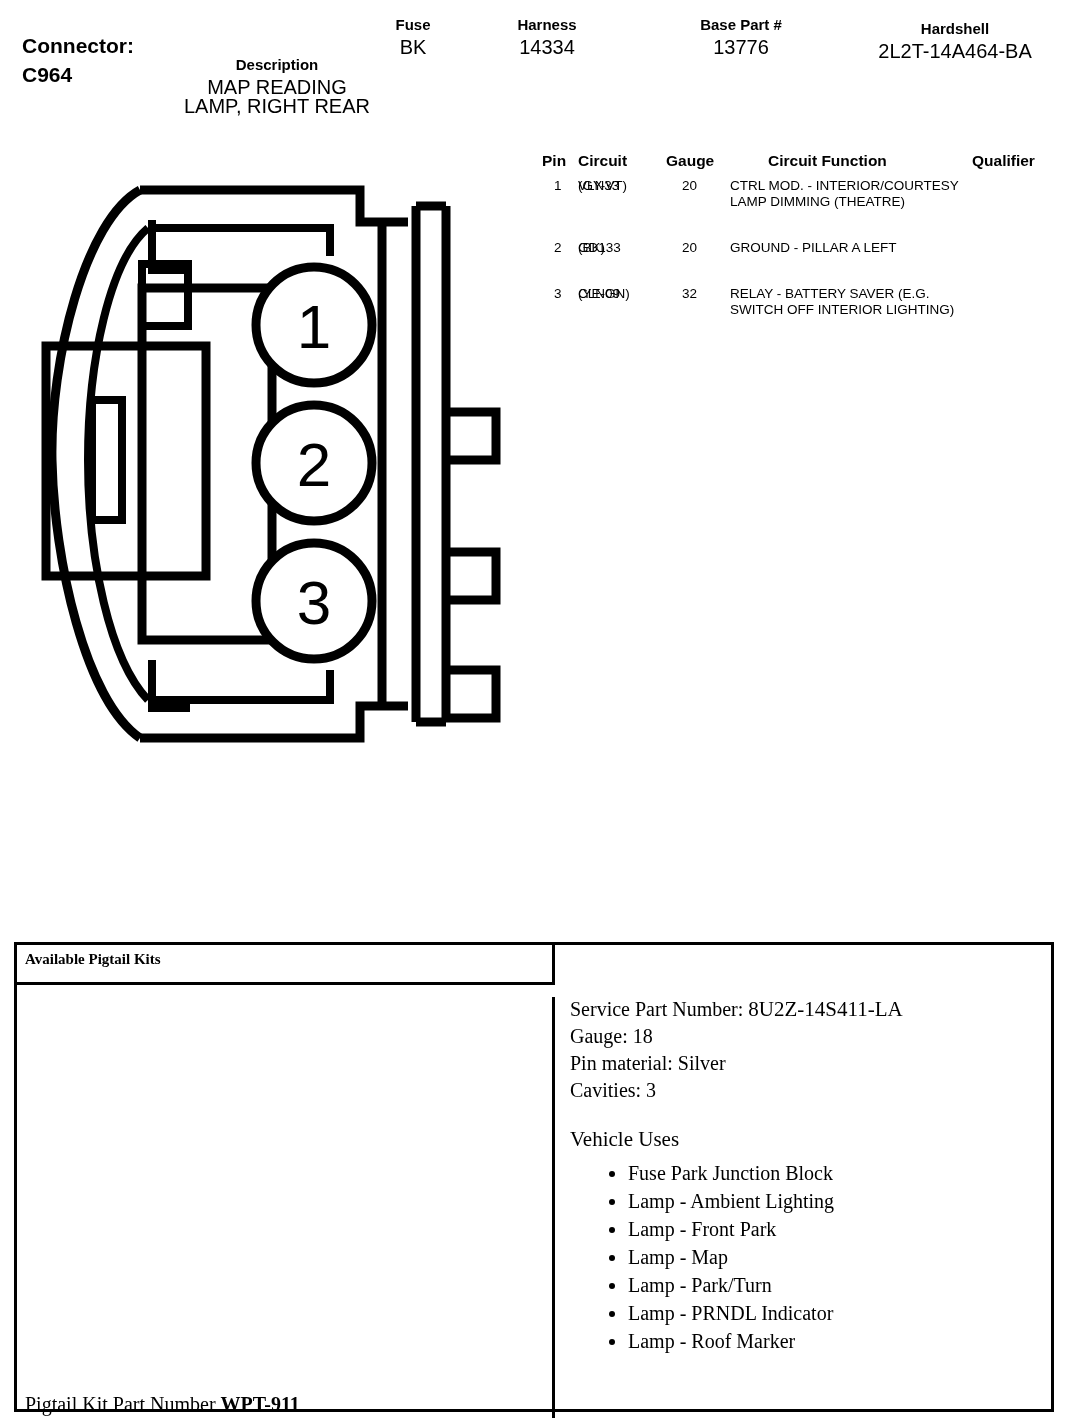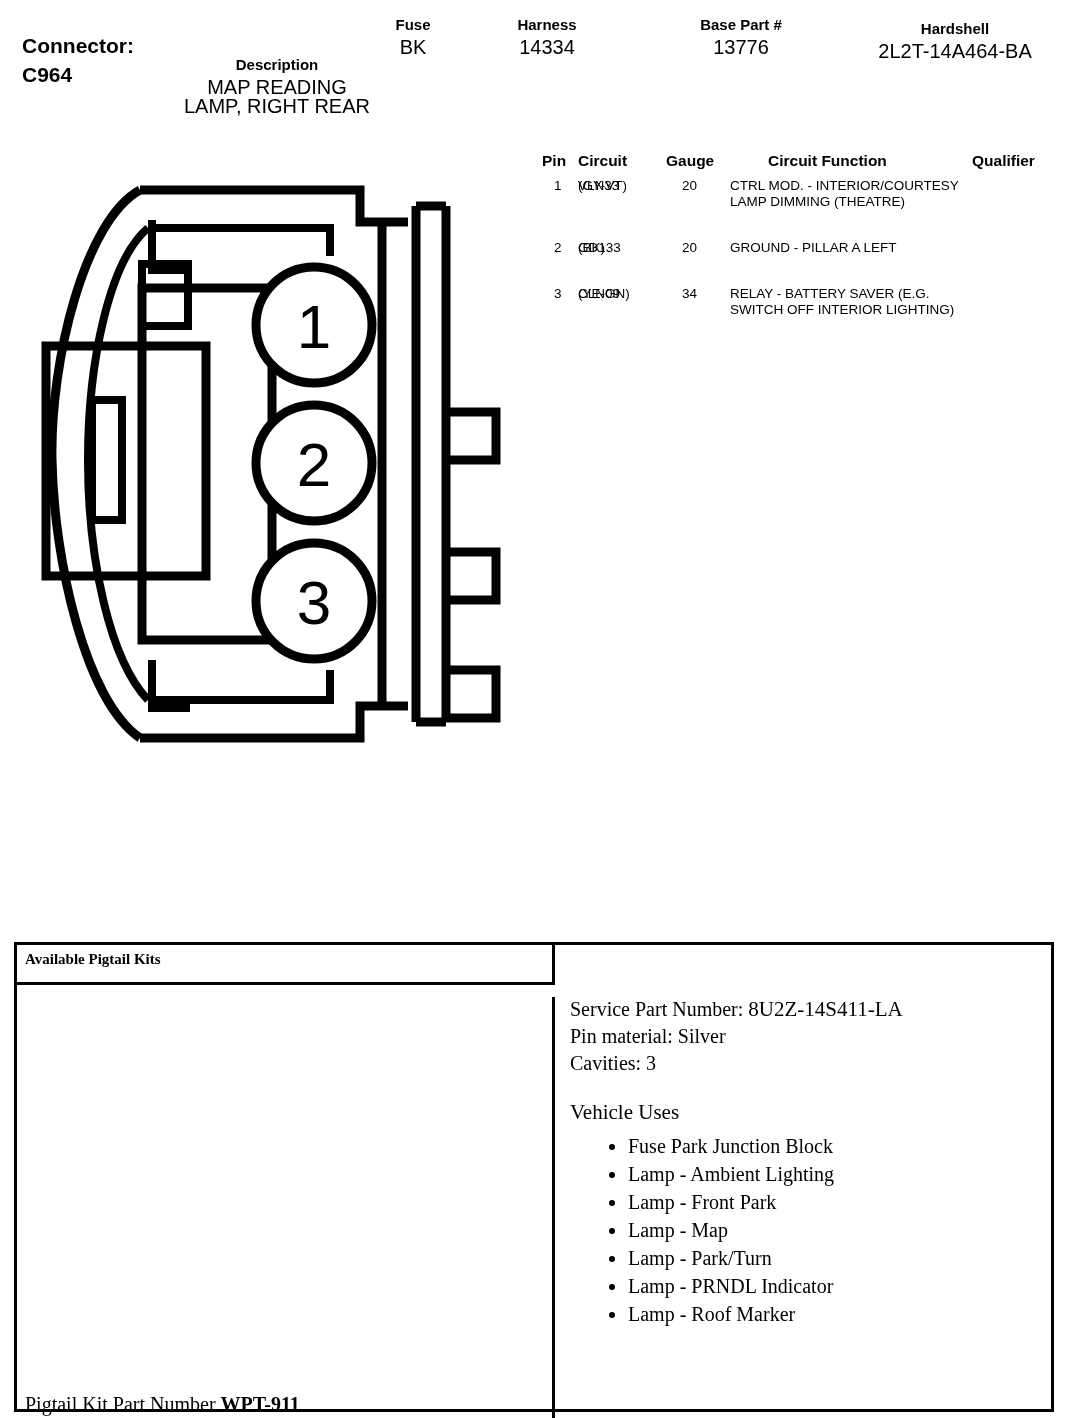--- a/index.html
+++ b/index.html
@@ -210,21 +210,21 @@
     <span class="ptr-gauge">20</span>
     <span class="ptr-func">GROUND - PILLAR A LEFT</span>
   </div>
 
   <div class="pt-row r3">
     <span class="ptr-pin">3</span>
     <span class="ptr-circuit">
       <span class="c1">CLN09</span>
       <span class="c2">(YE-GN)</span>
     </span>
-    <span class="ptr-gauge">34</span>
+    <span class="ptr-gauge">32</span>
     <span class="ptr-func">RELAY - BATTERY SAVER (E.G. SWITCH OFF INTERIOR LIGHTING)</span>
   </div>
 </div>
 
 <div class="drawing">
   <svg width="500" height="620" viewBox="0 0 500 620">
     <g fill="none" stroke="#000000" stroke-width="9">
 
       <path d="M 110 30
                C 55 60, 20 200, 22 300
@@ -276,20 +276,24 @@
         <span>Pigtail Kit Part Number</span>
         <b>WPT-911</b>
       </div>
     </div>
   </div>
 
   <div class="bt-right">
     <div class="field spn">
       <span>Service Part Number:</span>
       <b>8U2Z-14S411-LA</b>
+    </div>
+    <div class="field">
+      <span>Gauge:</span>
+      <b>18</b>
     </div>
     <div class="field">
       <span>Pin material:</span>
       <b>Silver</b>
     </div>
     <div class="field">
       <span>Cavities:</span>
       <b>3</b>
     </div>
 

